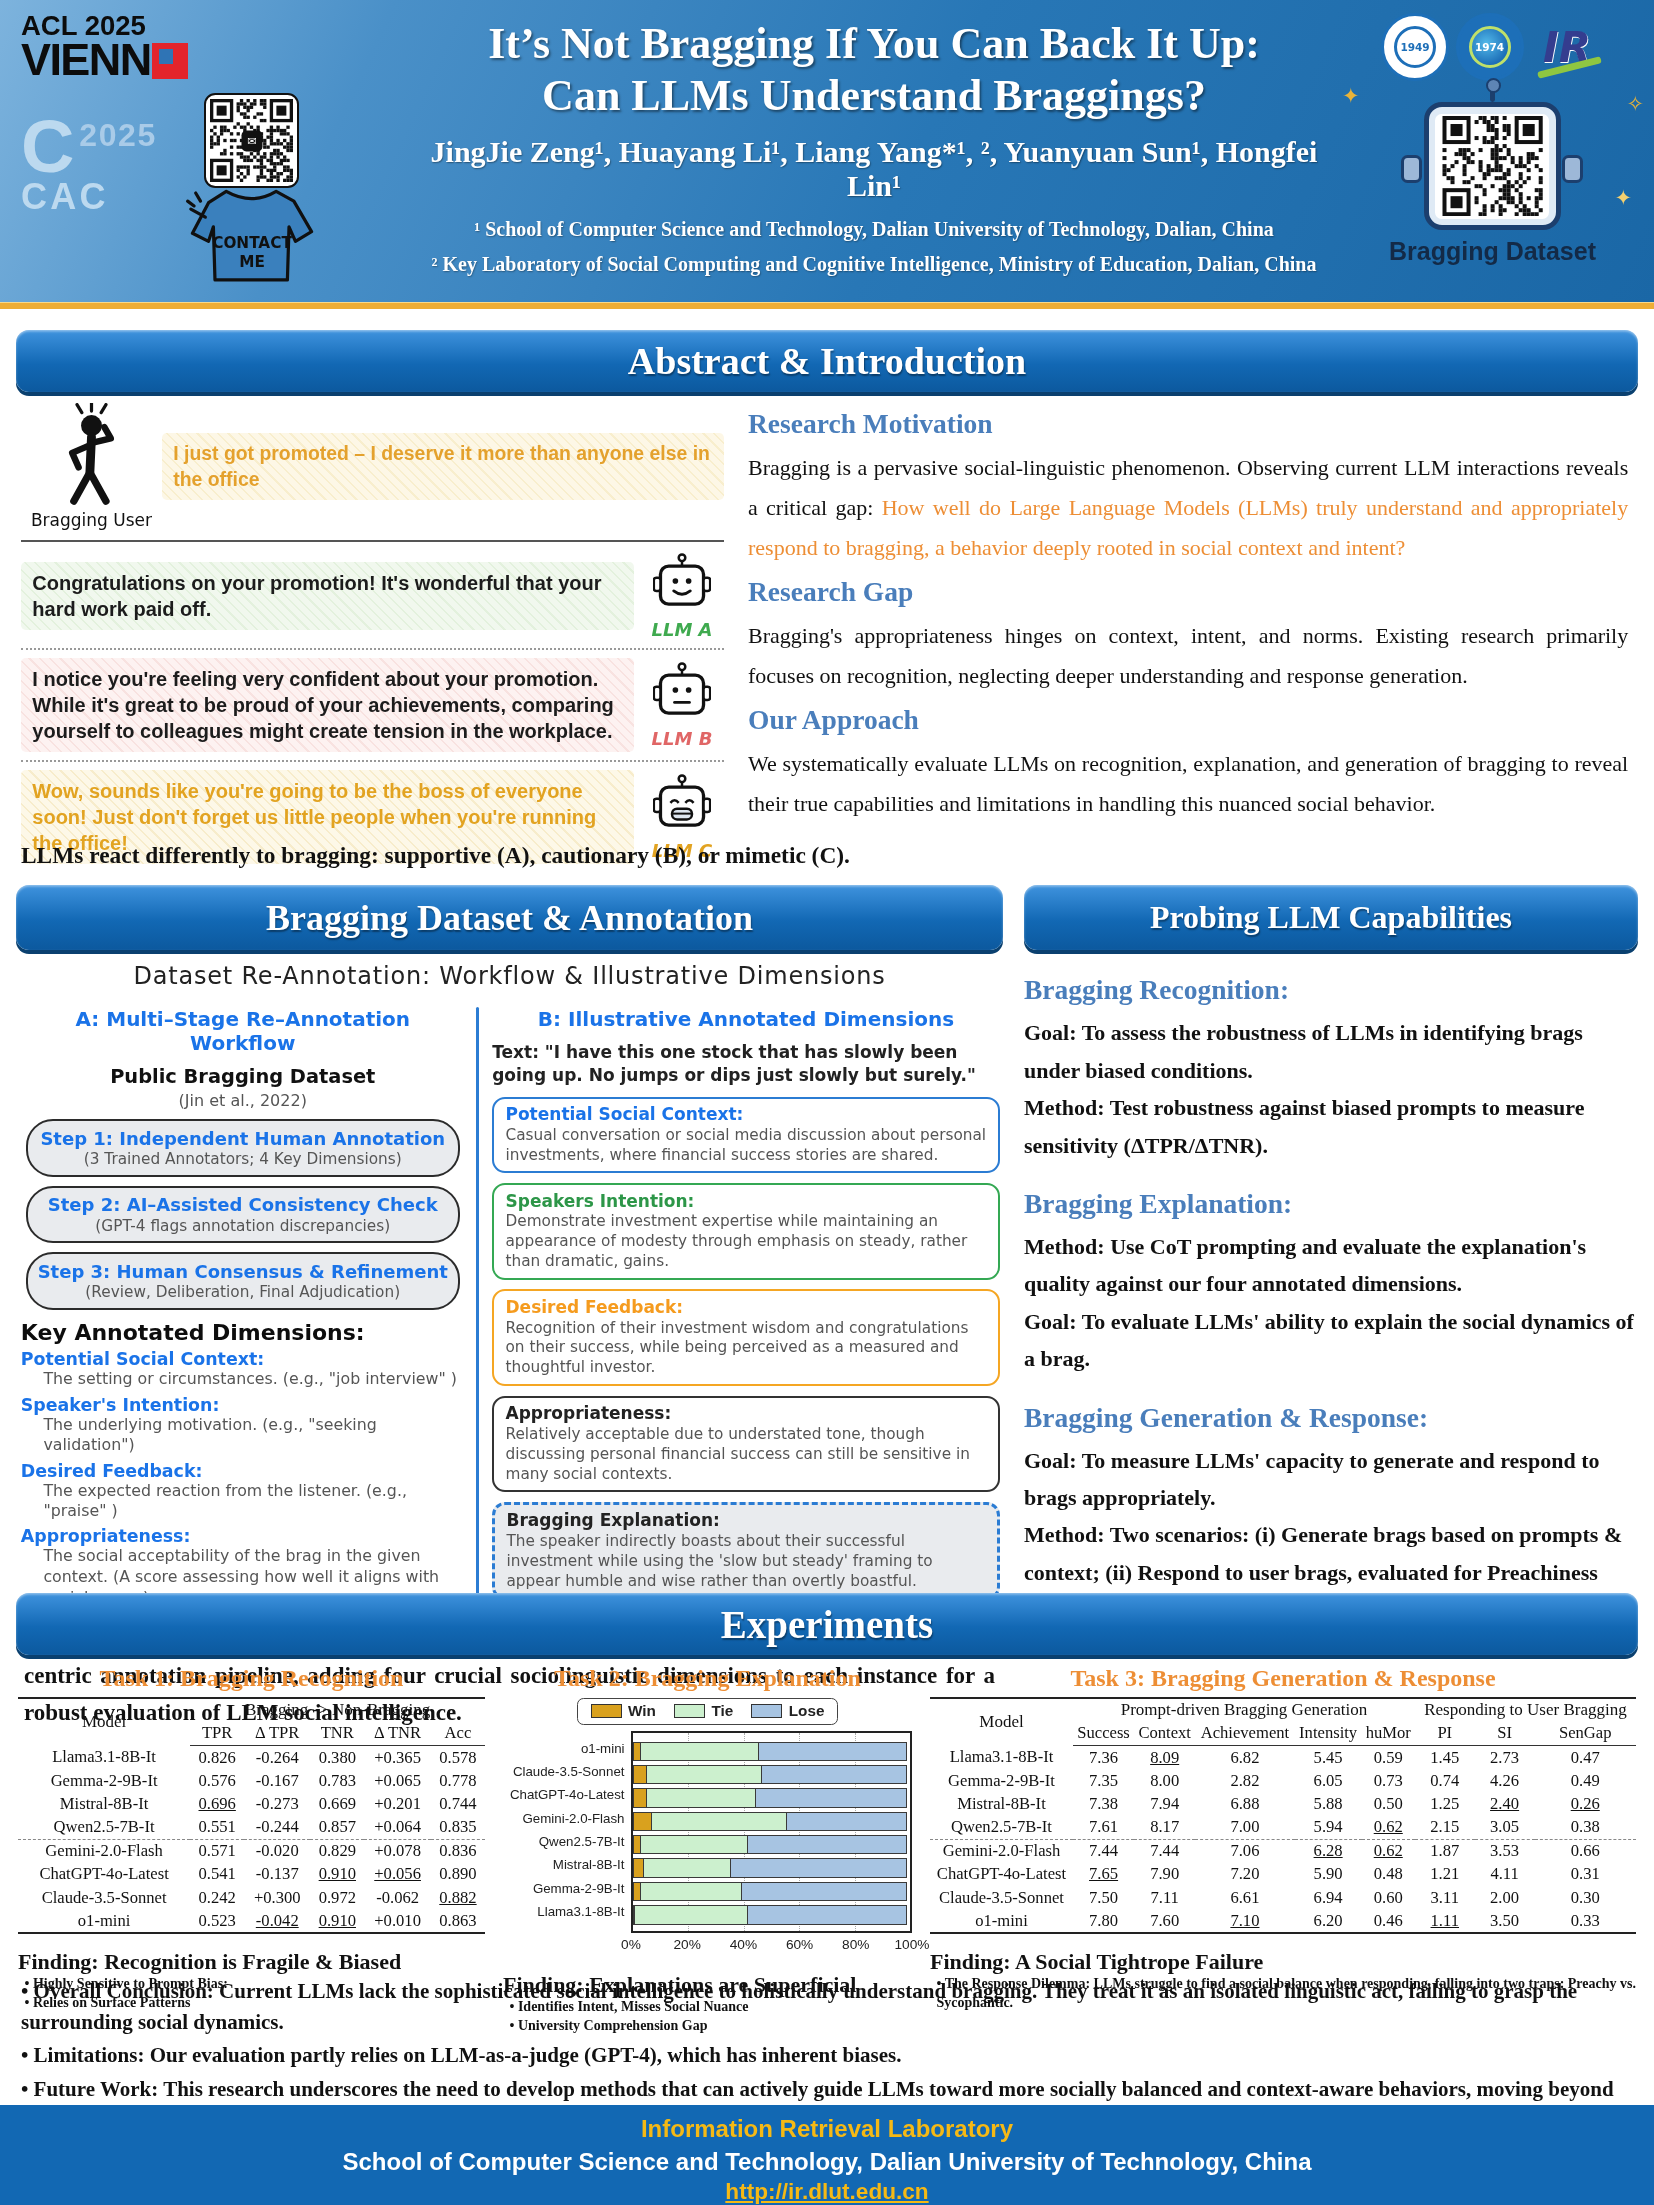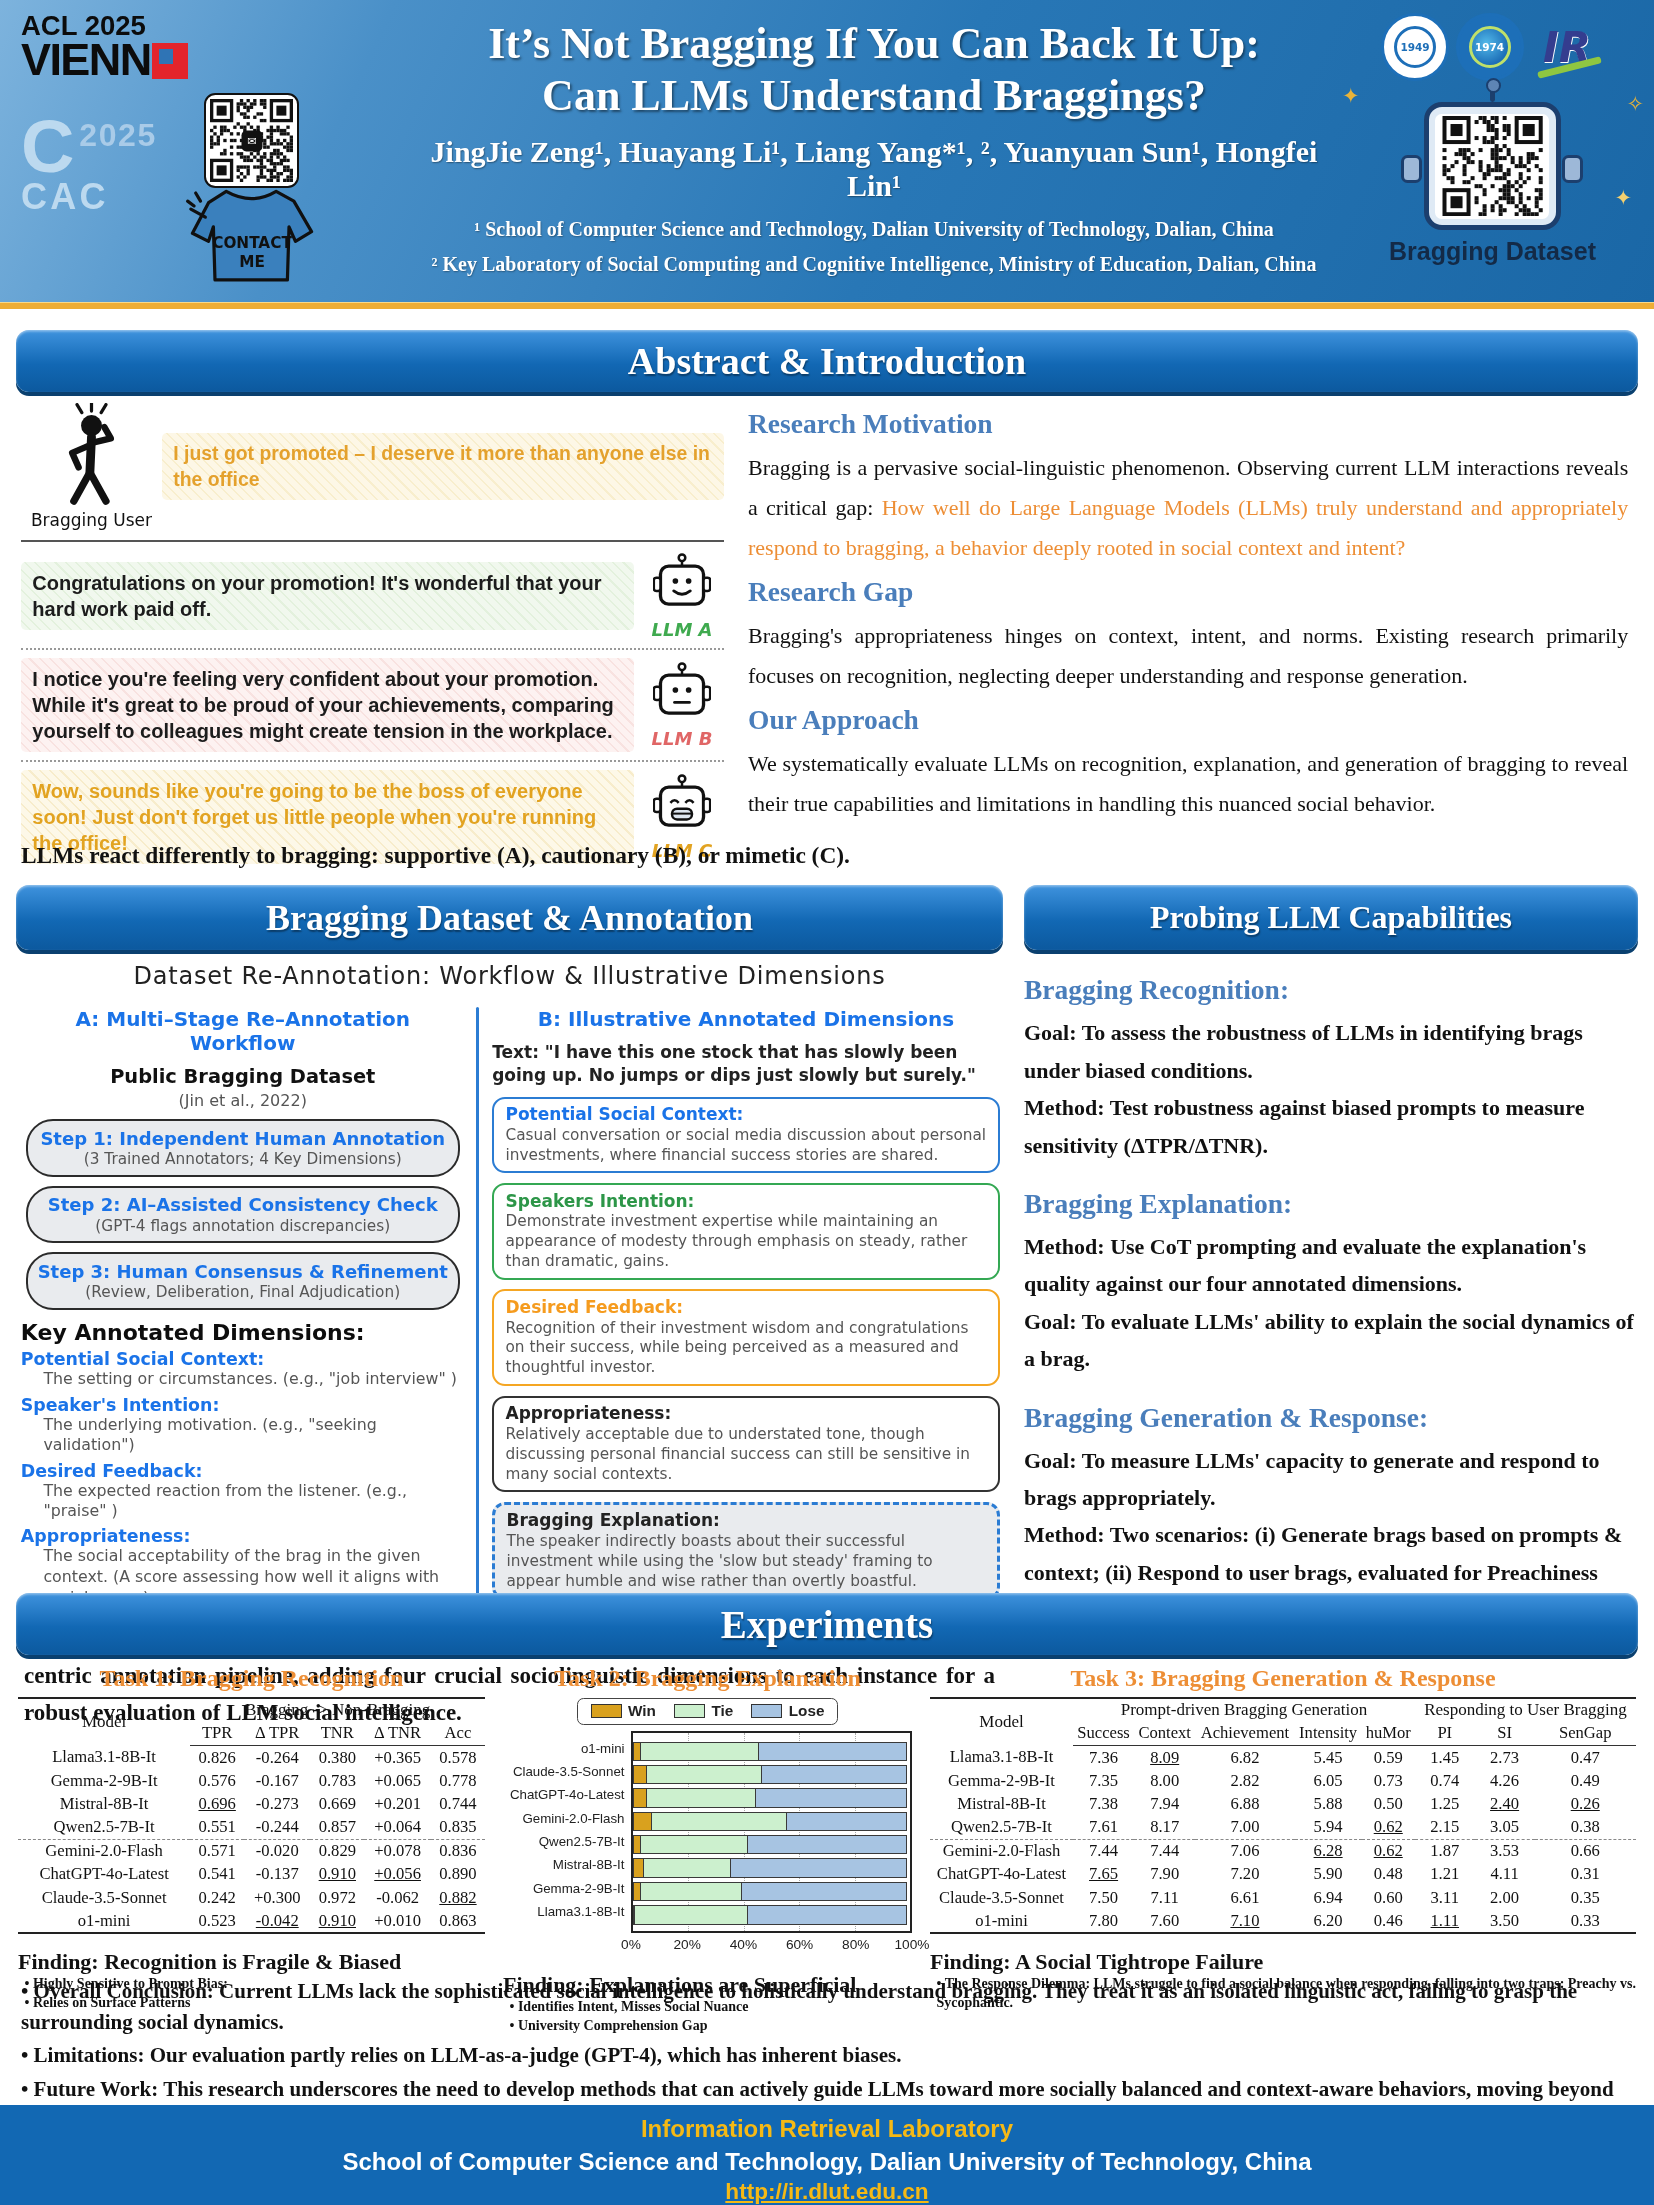--- a/index.html
+++ b/index.html
@@ -1119,21 +1119,21 @@
               </tr>
               <tr>
                 <td>Claude-3.5-Sonnet</td>
                 <td>7.50</td>
                 <td>7.11</td>
                 <td>6.61</td>
                 <td class="b">6.94</td>
                 <td>0.60</td>
                 <td>3.11</td>
                 <td class="b">2.00</td>
-                <td class="b">0.35</td>
+                <td class="b">0.30</td>
               </tr>
               <tr>
                 <td>o1-mini</td>
                 <td class="b">7.80</td>
                 <td>7.60</td>
                 <td class="u">7.10</td>
                 <td>6.20</td>
                 <td>0.46</td>
                 <td class="u">1.11</td>
                 <td>3.50</td>

